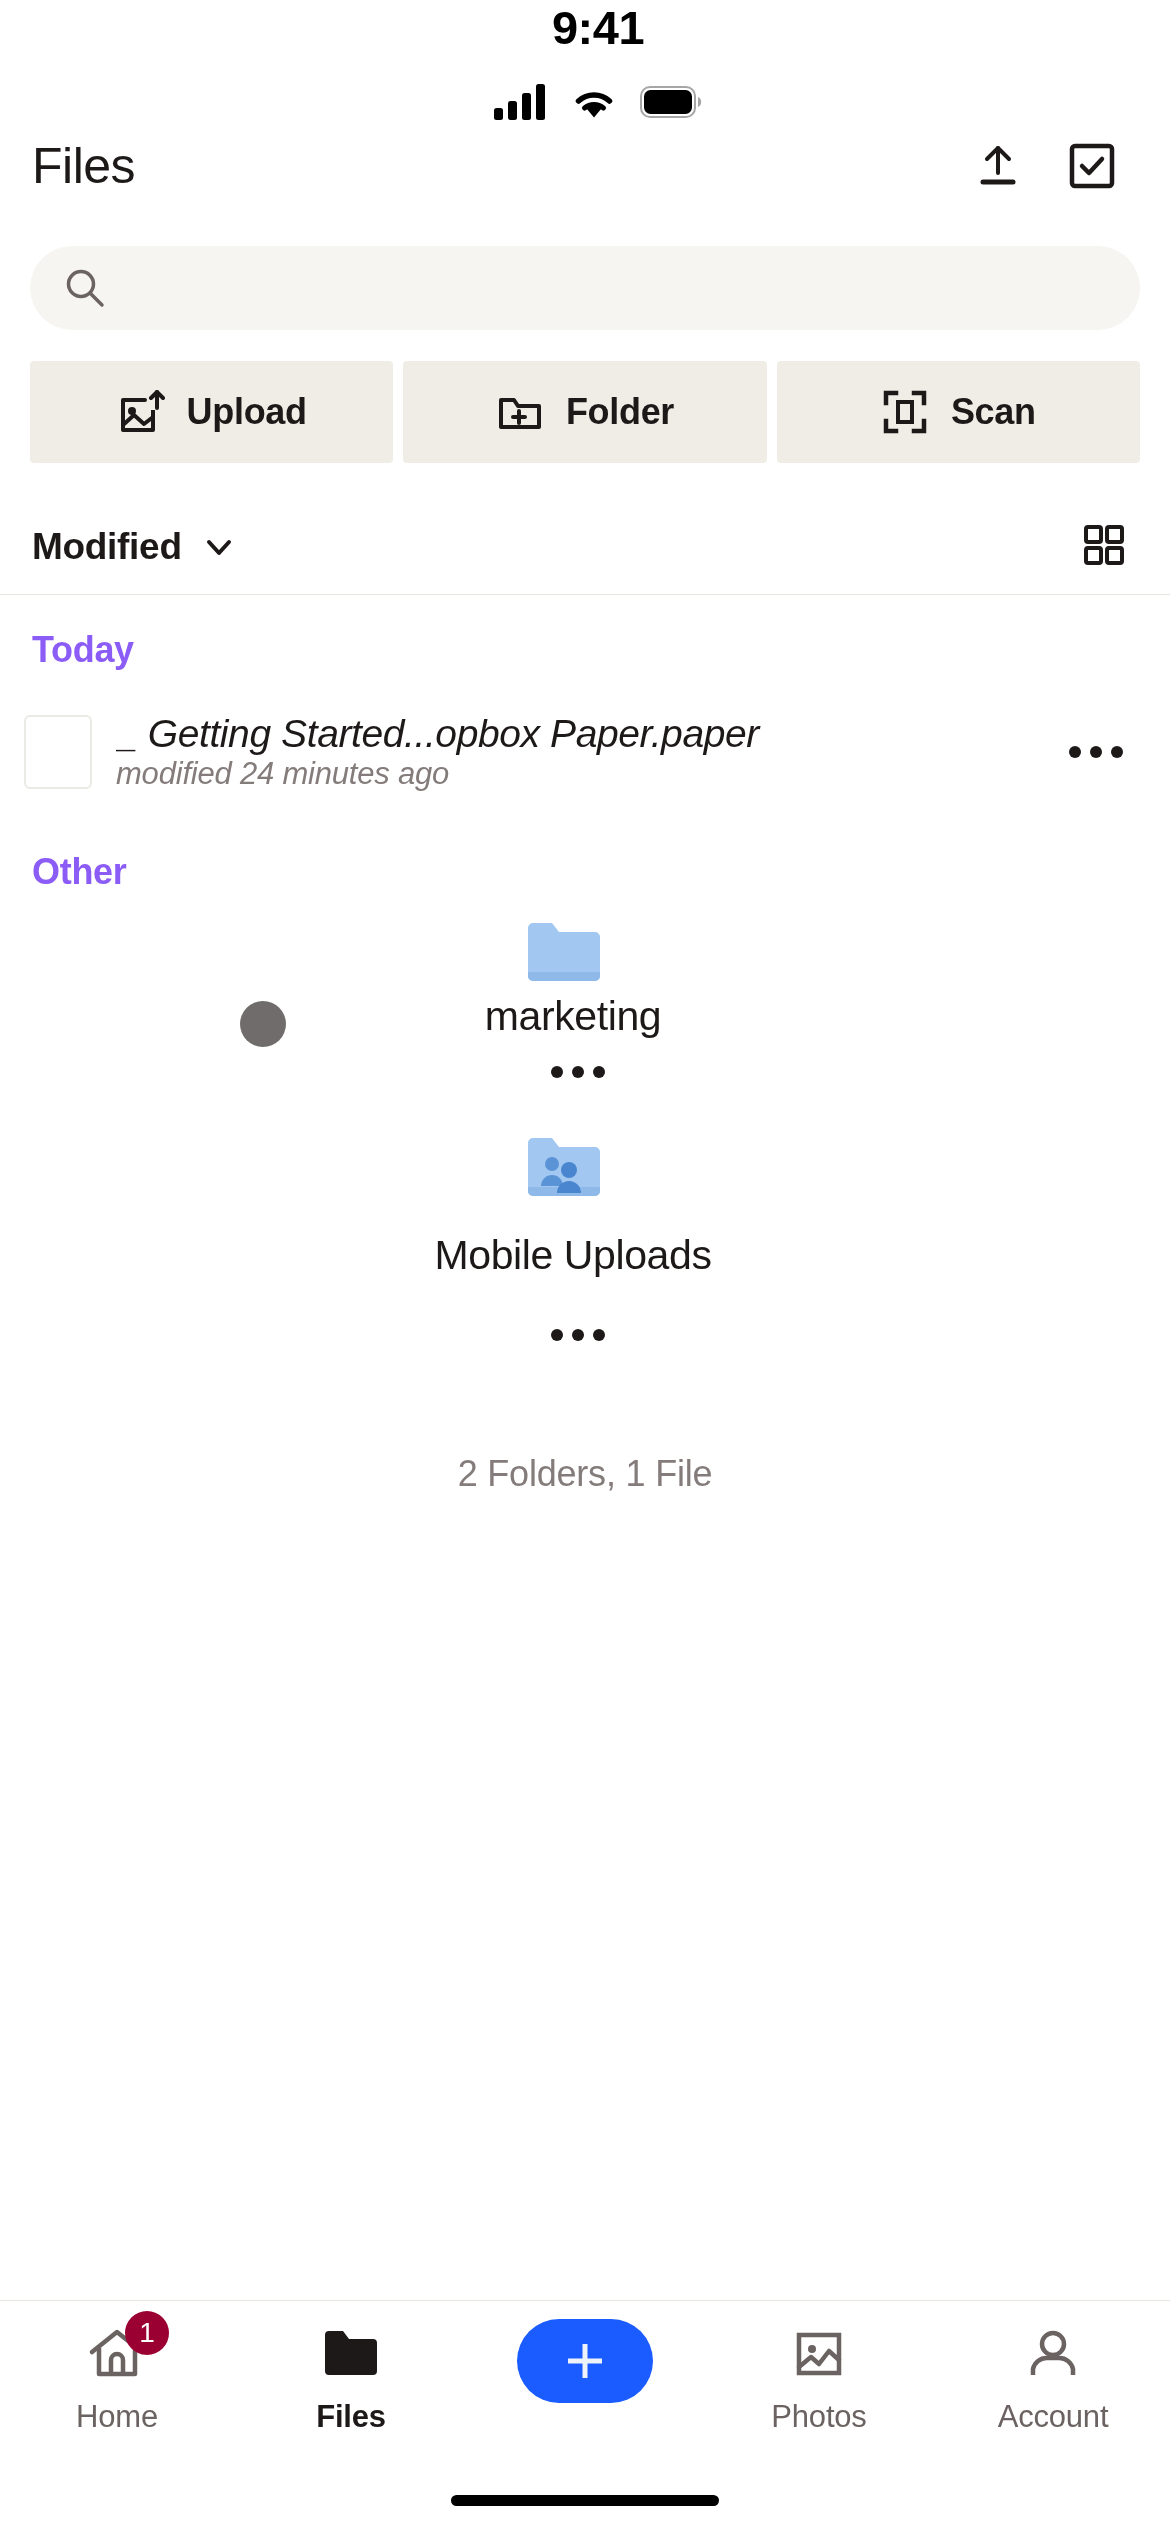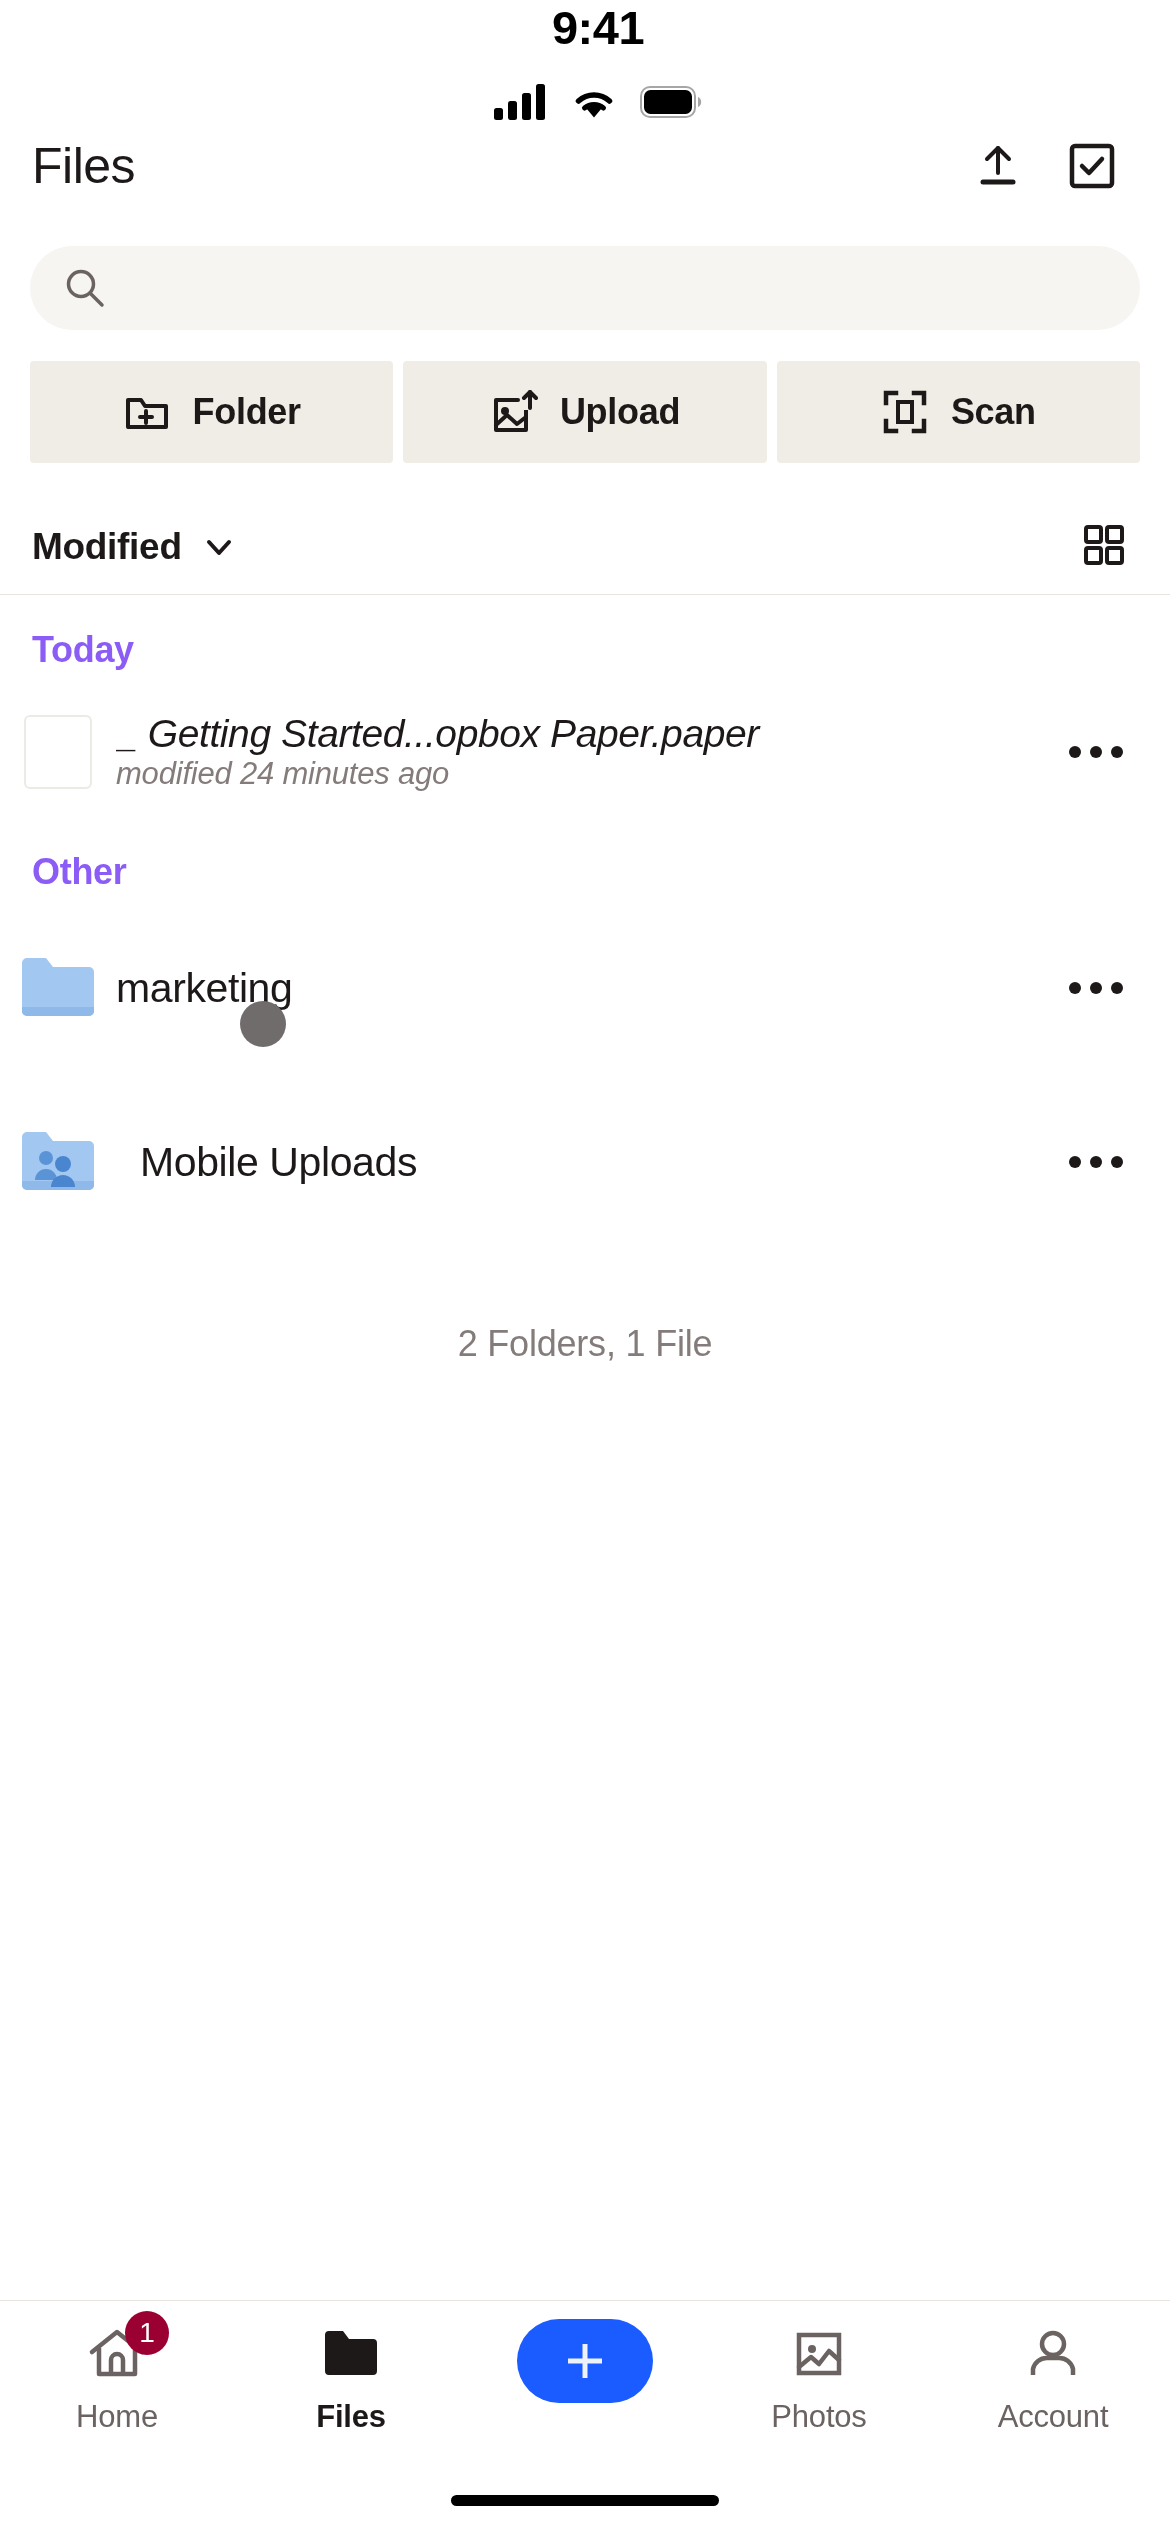--- a/index.html
+++ b/index.html
@@ -147,21 +147,21 @@
   }
   .row-more{
     width:64px; height:64px;
     display:flex; align-items:center; justify-content:center;
     flex:0 0 64px;
     margin-left:10px;
   }
   .dots{ display:flex; gap:9px; }
   .dots i{ width:12px; height:12px; border-radius:50%; background:#1e1919; display:block; }
 
-  .folder-row{ min-height:150px; }
+  .folder-row{ min-height:150px;flex-direction:column; }
   .folder-row .row-title{ font-size:41px; }
 
   .touch-dot{
     position:absolute;
     width:46px; height:46px;
     border-radius:50%;
     background:#706c6b;
   }
 
   .count-foot{
@@ -286,37 +286,37 @@
       <circle cx="17" cy="17" r="12.5" stroke="#6b6361" stroke-width="3.5" fill="none"></circle>
       <path d="M26.5 26.5 L38 38" stroke="#6b6361" stroke-width="3.5" stroke-linecap="round"></path>
     </svg>
   </div>
 </div>
 
 <div class="quick-actions">
 
   <div class="qa-btn">
     <svg width="48" height="48" viewBox="0 0 48 48">
-      <path d="M5 12 L18 12 L22 18 L43 18 L43 39 L5 39 Z" stroke="#1e1919" stroke-width="4" fill="none" stroke-linejoin="round"></path>
-      <path d="M17 29 L29 29" stroke="#1e1919" stroke-width="4" stroke-linecap="round"></path>
-      <path d="M23 23 L23 35" stroke="#1e1919" stroke-width="4" stroke-linecap="round"></path>
-    </svg>
-    <span class="qa-label">Folder</span>
-  </div>
-
-  <div class="qa-btn">
-    <svg width="48" height="48" viewBox="0 0 48 48">
       <path d="M6 12 L6 42 L36 42 L36 22" stroke="#1e1919" stroke-width="4" fill="none" stroke-linejoin="round"></path>
       <path d="M6 12 L28 12" stroke="#1e1919" stroke-width="4" stroke-linecap="round"></path>
       <circle cx="15" cy="23" r="4" fill="#1e1919"></circle>
       <path d="M6 37 L17 27 L27 36 L36 29" stroke="#1e1919" stroke-width="4" fill="none" stroke-linejoin="round" stroke-linecap="round"></path>
       <path d="M40 4 L40 20" stroke="#1e1919" stroke-width="4" stroke-linecap="round"></path>
       <path d="M34 10 L40 4 L46 10" stroke="#1e1919" stroke-width="4" fill="none" stroke-linecap="round" stroke-linejoin="round"></path>
     </svg>
     <span class="qa-label">Upload</span>
+  </div>
+
+  <div class="qa-btn">
+    <svg width="48" height="48" viewBox="0 0 48 48">
+      <path d="M5 12 L18 12 L22 18 L43 18 L43 39 L5 39 Z" stroke="#1e1919" stroke-width="4" fill="none" stroke-linejoin="round"></path>
+      <path d="M17 29 L29 29" stroke="#1e1919" stroke-width="4" stroke-linecap="round"></path>
+      <path d="M23 23 L23 35" stroke="#1e1919" stroke-width="4" stroke-linecap="round"></path>
+    </svg>
+    <span class="qa-label">Folder</span>
   </div>
 
   <div class="qa-btn">
     <svg width="48" height="48" viewBox="0 0 48 48">
       <path d="M5 15 L5 5 L15 5" stroke="#1e1919" stroke-width="4.5" fill="none" stroke-linecap="square"></path>
       <path d="M33 5 L43 5 L43 15" stroke="#1e1919" stroke-width="4.5" fill="none" stroke-linecap="square"></path>
       <path d="M43 33 L43 43 L33 43" stroke="#1e1919" stroke-width="4.5" fill="none" stroke-linecap="square"></path>
       <path d="M15 43 L5 43 L5 33" stroke="#1e1919" stroke-width="4.5" fill="none" stroke-linecap="square"></path>
       <rect x="17" y="14" width="14" height="20" stroke="#1e1919" stroke-width="4" fill="none"></rect>
     </svg>

